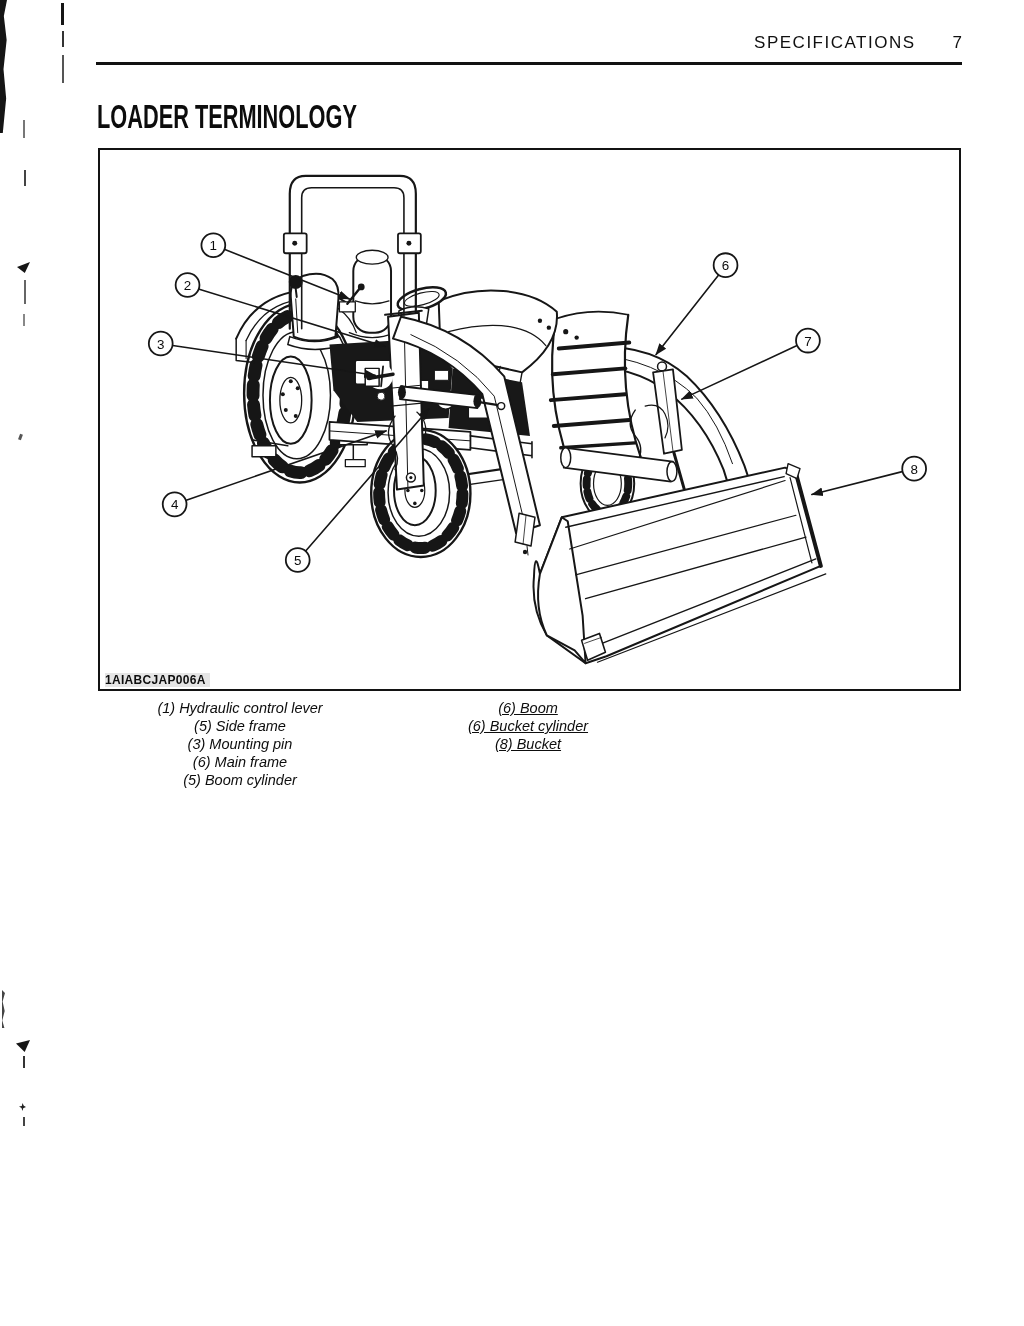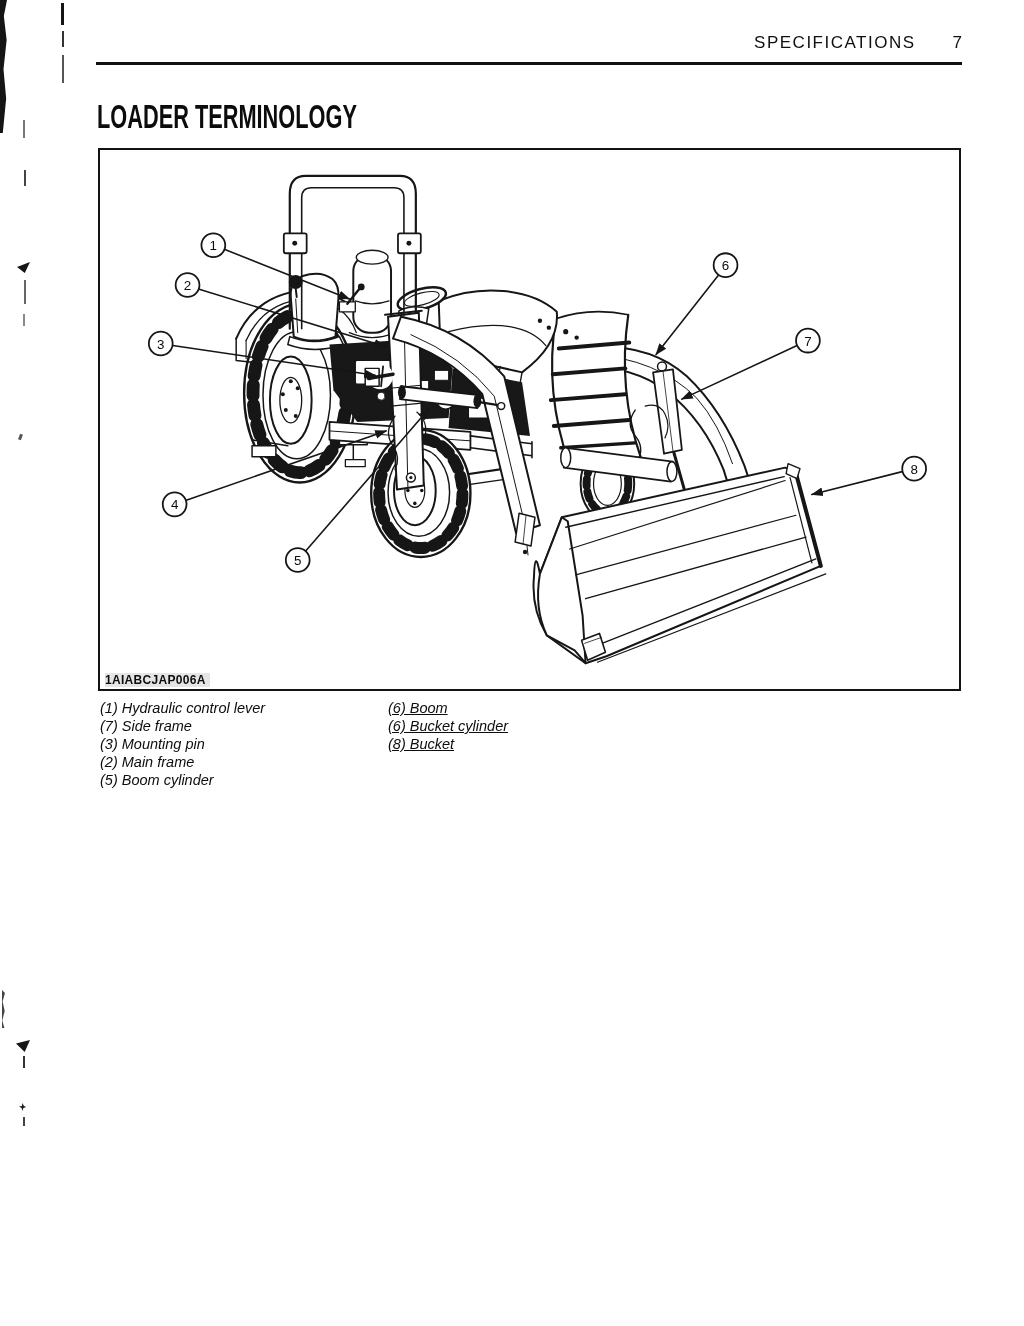--- a/index.html
+++ b/index.html
@@ -29,21 +29,21 @@
     border:2px solid #131313; box-sizing:border-box; background:#fff;
   }
   .figure-box svg { position:absolute; left:0; top:0; }
   .figcode {
     position:absolute; left:5px; bottom:2px;
     font-size:12px; font-weight:bold; letter-spacing:0.3px; color:#0d0d0d;
     background:#e5e5e5; padding-right:4px;
   }
   
   .legend { position:absolute; left:100px; top:699px; width:780px; font-style:italic; font-size:14.5px; color:#0d0d0d; }
-  .legend .col { position:absolute; top:0; }
+  .legend .col { position:absolute; top:0;text-align:center; }
   .legend .col.c1 { left:0; width:280px; }
   .legend .col.c2 { left:288px; width:280px;text-decoration:underline; }
   .legend .row { height:18px; line-height:18px; white-space:nowrap; }
   
   .o  { fill:#fff; stroke:#161616; stroke-linejoin:round; stroke-linecap:round; }
   .l  { fill:none; stroke:#161616; stroke-linejoin:round; stroke-linecap:round; }
   .k  { fill:#161616; stroke:none; }
   .dk { fill:#181818; stroke:none; }
   .callout-num { font-family:"Liberation Sans", sans-serif; font-size:13.5px; fill:#0d0d0d; }
   
@@ -330,23 +330,23 @@
         <circle class="o" stroke-width="1.8" cx="819" cy="321" r="12"></circle>
         <text class="callout-num" x="819" y="326" text-anchor="middle">8</text>
       </g>
     </svg>
     <span class="figcode">1AIABCJAP006A</span>
   </section>
 
   <section class="legend">
     <div class="col c1">
       <div class="row">(1) Hydraulic control lever</div>
-      <div class="row">(7) Side frame</div>
+      <div class="row">(5) Side frame</div>
       <div class="row">(3) Mounting pin</div>
-      <div class="row">(2) Main frame</div>
+      <div class="row">(6) Main frame</div>
       <div class="row">(5) Boom cylinder</div>
     </div>
     <div class="col c2">
       <div class="row">(6) Boom</div>
       <div class="row">(6) Bucket cylinder</div>
       <div class="row">(8) Bucket</div>
     </div>
   </section>
 
 </div>

